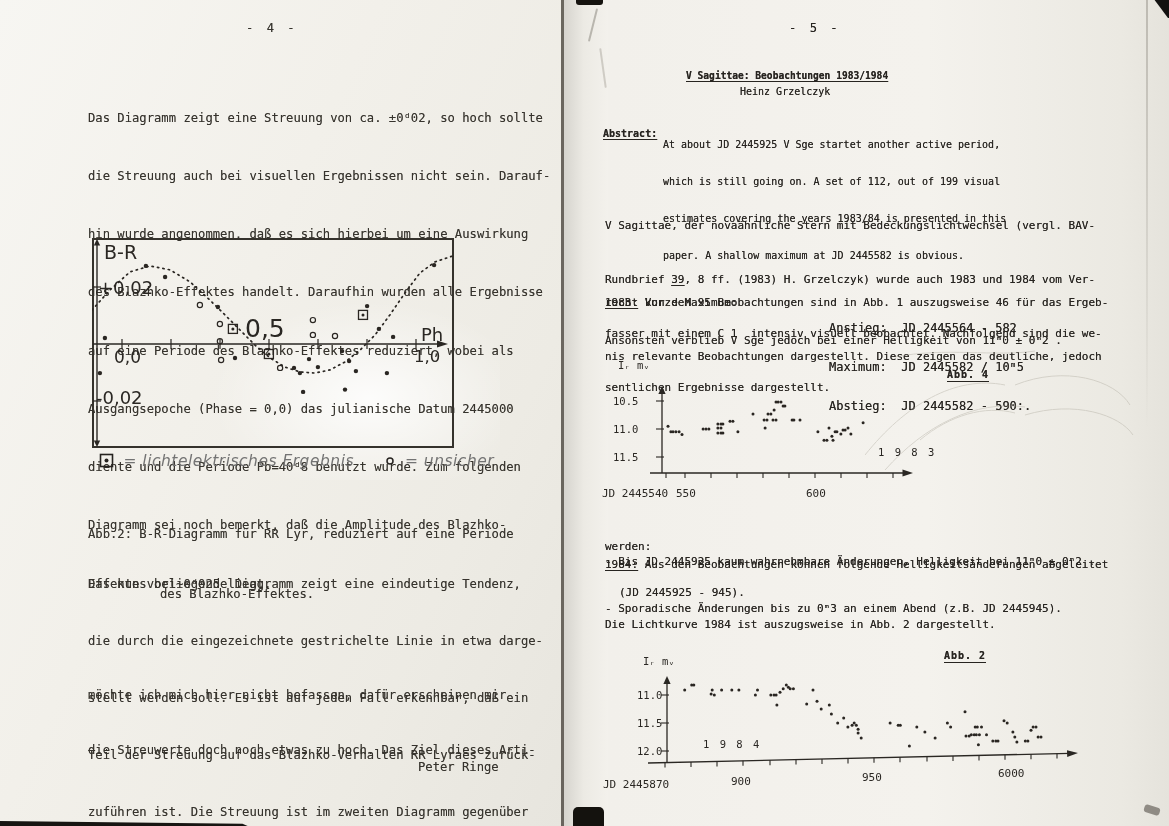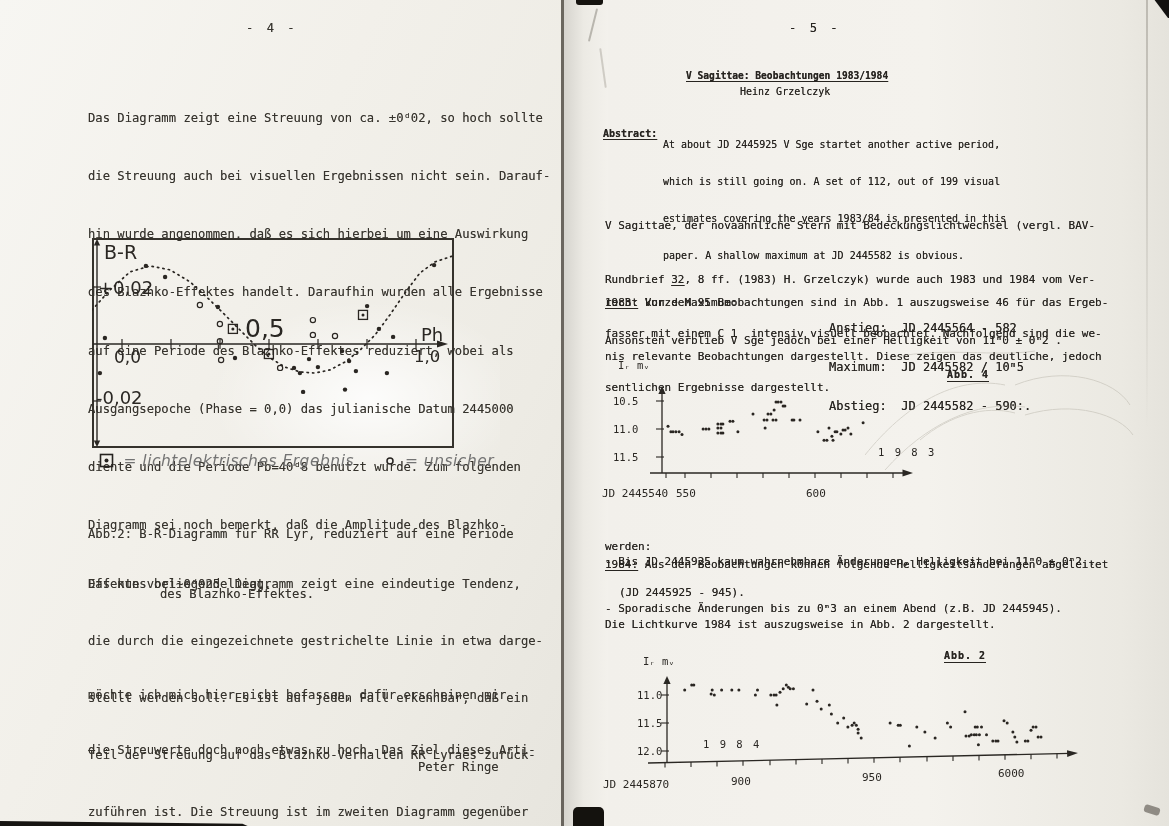--- a/index.html
+++ b/index.html
@@ -191,21 +191,21 @@
   <div class="abs mono10 ink-strong ul" style="left:603px;top:116px;font-weight:bold;">Abstract:</div>
   <div class="plines mono10 ink-strong" style="left:663px;top:114px;line-height:12.4px;">
     <div class="tline">At about JD 2445925 V Sge startet another active period,</div>
     <div class="tline">which is still going on. A set of 112, out of 199 visual</div>
     <div class="tline">estimates covering the years 1983/84 is presented in this</div>
     <div class="tline">paper. A shallow maximum at JD 2445582 is obvious.</div>
   </div>
 
   <div class="plines mono11 ink-strong" style="left:605px;top:181px;line-height:18px;">
     <div class="tline">V Sagittae, der novaähnliche Stern mit Bedeckungslichtwechsel (vergl. BAV-</div>
-    <div class="tline"><span>Rundbrief </span><span class="ul">32</span><span>, 8 ff. (1983) H. Grzelczyk) wurde auch 1983 und 1984 vom Ver-</span></div>
+    <div class="tline"><span>Rundbrief </span><span class="ul">39</span><span>, 8 ff. (1983) H. Grzelczyk) wurde auch 1983 und 1984 vom Ver-</span></div>
     <div class="tline">fasser mit einem C 1  intensiv visuell beobachtet. Nachfolgend sind die we-</div>
     <div class="tline">sentlichen Ergebnisse dargestellt.</div>
   </div>
 
   <div class="plines mono11 ink-strong" style="left:605px;top:258px;line-height:18px;">
     <div class="tline"><span class="ul">1983:</span><span> Von den 95 Beobachtungen sind in Abb. 1 auszugsweise 46 für das Ergeb-</span></div>
     <div class="tline">nis relevante Beobachtungen dargestellt. Diese zeigen das deutliche, jedoch</div>
   </div>
   <div class="abs mono11 ink-strong tline" style="left:605px;top:296px;">recht kurze Maximum:</div>
   <div class="plines mono95 ink-strong" style="left:785px;top:296px;line-height:13px;">

